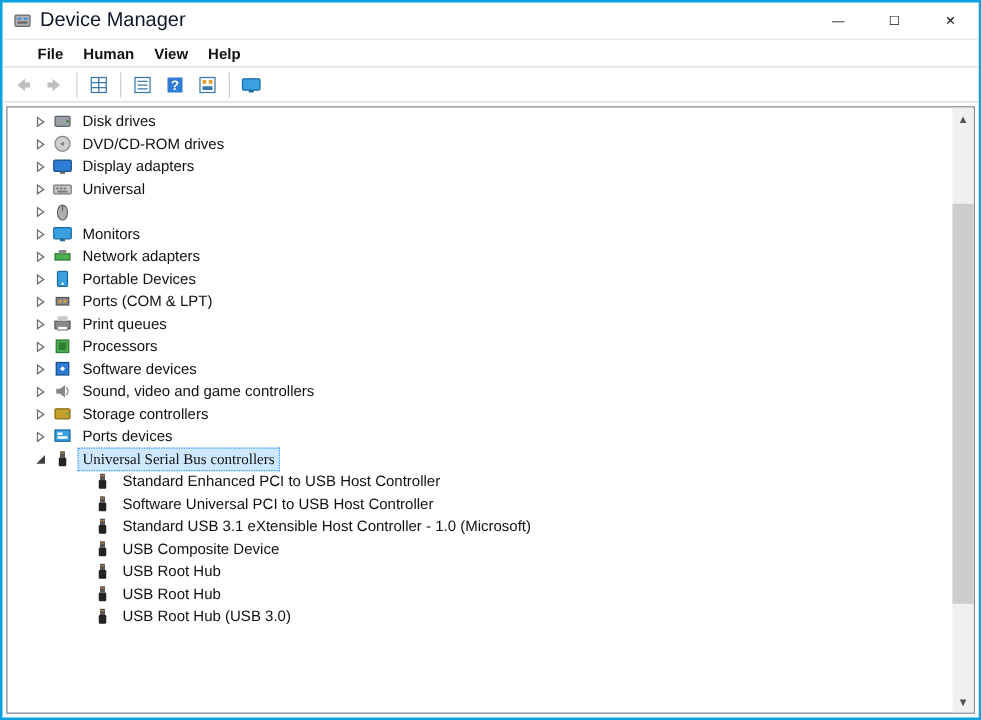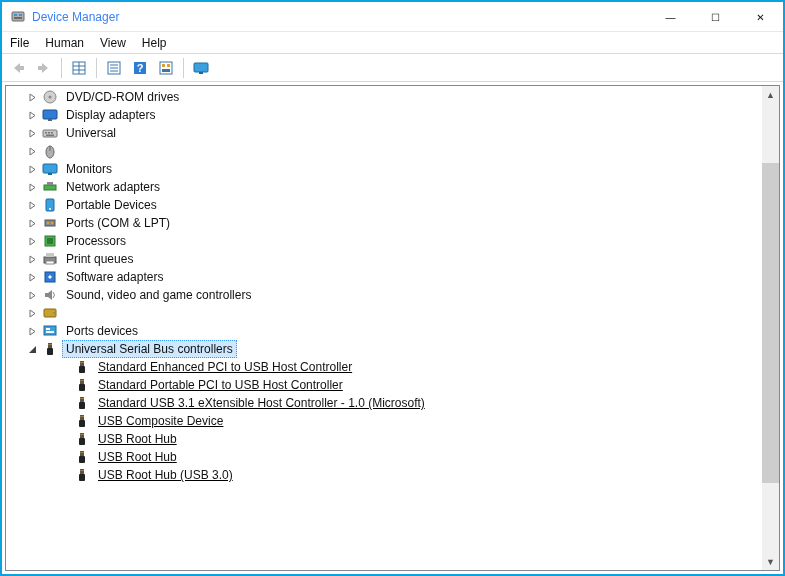--- a/index.html
+++ b/index.html
@@ -1,46 +1,46 @@
 <!DOCTYPE html>
 <html><head>
 <meta charset="utf-8">
 <style>
   * { box-sizing: border-box; }
   html, body { margin:0; padding:0; font-family: "Segoe UI", Tahoma, sans-serif; font-size:12px; background:#fff; }
   .window { width:785px; height:576px; border:2px solid #0aa2e0; background:#fff; position:relative; display:flex; flex-direction:column; }
   .titlebar { height:30px; display:flex; align-items:center; padding:0 0 0 8px; border-bottom:1px solid #e8e8e8; }
   .titlebar .title-icon { width:16px; height:16px; margin-right:6px; }
-  .titlebar .title { flex:1; font-size:12px; color:#3b82f6; }
+  .titlebar .title { flex:1; font-size:16px; color:#0f172a; }
   .winbtns { display:flex; height:100%; }
   .winbtn { width:45px; height:30px; display:flex; align-items:center; justify-content:center; font-family:"Segoe UI Symbol", sans-serif; font-size:10px; color:#111; }
 
-  .menubar { height:22px; display:flex; align-items:center; padding:0 0; border-bottom:1px solid #d9d9d9; }
+  .menubar { height:22px; display:flex; align-items:center; padding:0 20px; border-bottom:1px solid #d9d9d9;font-weight:bold; }
   .menuitem { padding:2px 8px; font-size:12px; color:#111; }
 
   .toolbar { height:28px; display:flex; align-items:center; padding:0 4px; border-bottom:1px solid #d9d9d9; gap:2px; }
   .tb-sep { width:1px; height:20px; background:#d0d0d0; margin:0 3px; }
   .tb-btn { width:24px; height:24px; display:flex; align-items:center; justify-content:center; border:1px solid transparent; }
   .tb-btn.disabled { opacity:.45; }
 
   .client { flex:1; display:flex; border:1px solid #828790; margin:3px; position:relative; overflow:hidden; }
   .tree { flex:1; overflow:auto; padding:2px 0 6px 0; }
   .vscroll { width:17px; background:#f0f0f0; position:relative; }
   .vs-btn { height:17px; display:flex; align-items:center; justify-content:center; color:#555; font-size:9px; }
   .vs-track { position:absolute; top:17px; bottom:17px; left:0; right:0; }
   .vs-thumb { position:absolute; left:0; right:0; background:#cdcdcd; top:60px; height:320px; }
 
   .node { display:flex; align-items:center; height:18px; white-space:nowrap; }
   .expander { width:16px; height:16px; display:flex; align-items:center; justify-content:center; color:#6e6e6e; font-size:9px; margin-left:0; }
   .expander.exp { color:#404040; }
   .node-icon { width:16px; height:16px; margin:0 4px 0 2px; flex:none; }
   .node-label { padding:1px 3px; border:1px solid transparent; font-size:12px; color:#111; }
-  .node.selected .node-label { background:#cde8ff; border:1px dotted #3399ff; }
+  .node.selected .node-label { background:#cde8ff; border:1px dotted #3399ff;font-family:Liberation Serif, serif; }
   .lvl1 { padding-left:18px; }
-  .lvl2 { padding-left:50px;text-decoration:underline; }
+  .lvl2 { padding-left:50px; }
 
   svg { display:block; }
 </style>
 </head>
 <body>
 
 <div class="window">
 
   <div class="titlebar">
     <span class="title-icon">
@@ -121,20 +121,34 @@
   <div class="client">
     <div class="tree" id="tree">
         <div class="node lvl1">
           <span class="expander">
             <svg width="9" height="9">
               <path d="M2 1 L7 4.5 L2 8 Z" fill="none" stroke="#6e6e6e"></path>
             </svg>
           </span>
           <span class="node-icon">
             <svg viewBox="0 0 16 16" width="16" height="16">
+              <rect x="2" y="4" width="12" height="8" rx="1" fill="#9aa0a6" stroke="#5f6368"></rect>
+              <circle cx="12" cy="8" r="1" fill="#2e7d32"></circle>
+            </svg>
+          </span>
+          <span class="node-label">Disk drives</span>
+        </div>
+        <div class="node lvl1">
+          <span class="expander">
+            <svg width="9" height="9">
+              <path d="M2 1 L7 4.5 L2 8 Z" fill="none" stroke="#6e6e6e"></path>
+            </svg>
+          </span>
+          <span class="node-icon">
+            <svg viewBox="0 0 16 16" width="16" height="16">
               <circle cx="8" cy="8" r="6" fill="#d0d0d0" stroke="#888"></circle>
               <circle cx="8" cy="8" r="1.5" fill="#888"></circle>
             </svg>
           </span>
           <span class="node-label">DVD/CD-ROM drives</span>
         </div>
         <div class="node lvl1">
           <span class="expander">
             <svg width="9" height="9">
               <path d="M2 1 L7 4.5 L2 8 Z" fill="none" stroke="#6e6e6e"></path>
@@ -236,54 +250,54 @@
           <span class="node-label">Ports (COM &amp; LPT)</span>
         </div>
         <div class="node lvl1">
           <span class="expander">
             <svg width="9" height="9">
               <path d="M2 1 L7 4.5 L2 8 Z" fill="none" stroke="#6e6e6e"></path>
             </svg>
           </span>
           <span class="node-icon">
             <svg viewBox="0 0 16 16" width="16" height="16">
-              <rect x="3" y="3" width="10" height="10" fill="#4caf50" stroke="#2e7d32"></rect>
-              <rect x="5" y="5" width="6" height="6" fill="#2e7d32"></rect>
-            </svg>
-          </span>
-          <span class="node-label">Processors</span>
-        </div>
-        <div class="node lvl1">
-          <span class="expander">
-            <svg width="9" height="9">
-              <path d="M2 1 L7 4.5 L2 8 Z" fill="none" stroke="#6e6e6e"></path>
-            </svg>
-          </span>
-          <span class="node-icon">
-            <svg viewBox="0 0 16 16" width="16" height="16">
               <rect x="2" y="6" width="12" height="6" fill="#888" stroke="#555"></rect>
               <rect x="4" y="2" width="8" height="4" fill="#c8c8c8"></rect>
               <rect x="4" y="10" width="8" height="3" fill="#fff" stroke="#888"></rect>
             </svg>
           </span>
           <span class="node-label">Print queues</span>
         </div>
         <div class="node lvl1">
           <span class="expander">
             <svg width="9" height="9">
               <path d="M2 1 L7 4.5 L2 8 Z" fill="none" stroke="#6e6e6e"></path>
             </svg>
           </span>
           <span class="node-icon">
             <svg viewBox="0 0 16 16" width="16" height="16">
+              <rect x="3" y="3" width="10" height="10" fill="#4caf50" stroke="#2e7d32"></rect>
+              <rect x="5" y="5" width="6" height="6" fill="#2e7d32"></rect>
+            </svg>
+          </span>
+          <span class="node-label">Processors</span>
+        </div>
+        <div class="node lvl1">
+          <span class="expander">
+            <svg width="9" height="9">
+              <path d="M2 1 L7 4.5 L2 8 Z" fill="none" stroke="#6e6e6e"></path>
+            </svg>
+          </span>
+          <span class="node-icon">
+            <svg viewBox="0 0 16 16" width="16" height="16">
               <rect x="3" y="3" width="10" height="10" fill="#2e7cd6" stroke="#1a4e8a"></rect>
               <path d="M6 8 L8 6 L10 8 L8 10 Z" fill="#fff"></path>
             </svg>
           </span>
-          <span class="node-label">Software adapters</span>
+          <span class="node-label">Software devices</span>
         </div>
         <div class="node lvl1">
           <span class="expander">
             <svg width="9" height="9">
               <path d="M2 1 L7 4.5 L2 8 Z" fill="none" stroke="#6e6e6e"></path>
             </svg>
           </span>
           <span class="node-icon">
             <svg viewBox="0 0 16 16" width="16" height="16">
               <path d="M3 6 L6 6 L10 3 L10 13 L6 10 L3 10 Z" fill="#888"></path>
@@ -297,20 +311,21 @@
             <svg width="9" height="9">
               <path d="M2 1 L7 4.5 L2 8 Z" fill="none" stroke="#6e6e6e"></path>
             </svg>
           </span>
           <span class="node-icon">
             <svg viewBox="0 0 16 16" width="16" height="16">
               <rect x="2" y="4" width="12" height="8" rx="1" fill="#c8a030" stroke="#8a6a10"></rect>
               <circle cx="12" cy="8" r="1" fill="#4caf50"></circle>
             </svg>
           </span>
+          <span class="node-label">Storage controllers</span>
         </div>
         <div class="node lvl1">
           <span class="expander">
             <svg width="9" height="9">
               <path d="M2 1 L7 4.5 L2 8 Z" fill="none" stroke="#6e6e6e"></path>
             </svg>
           </span>
           <span class="node-icon">
             <svg viewBox="0 0 16 16" width="16" height="16">
               <rect x="2" y="3" width="12" height="9" fill="#3aa0e0" stroke="#1a6aa0"></rect>
@@ -351,21 +366,21 @@
         <div class="node lvl2">
           <span class="expander"></span>
           <span class="node-icon">
             <svg viewBox="0 0 16 16" width="16" height="16">
               <rect x="6" y="2" width="4" height="5" fill="#555"></rect>
               <rect x="5" y="7" width="6" height="7" rx="1" fill="#222"></rect>
               <rect x="6.5" y="3" width="1" height="1" fill="#e0a030"></rect>
               <rect x="8.5" y="3" width="1" height="1" fill="#e0a030"></rect>
             </svg>
           </span>
-          <span class="node-label">Standard Portable PCI to USB Host Controller</span>
+          <span class="node-label">Software Universal PCI to USB Host Controller</span>
         </div>
         <div class="node lvl2">
           <span class="expander"></span>
           <span class="node-icon">
             <svg viewBox="0 0 16 16" width="16" height="16">
               <rect x="6" y="2" width="4" height="5" fill="#555"></rect>
               <rect x="5" y="7" width="6" height="7" rx="1" fill="#222"></rect>
               <rect x="6.5" y="3" width="1" height="1" fill="#e0a030"></rect>
               <rect x="8.5" y="3" width="1" height="1" fill="#e0a030"></rect>
             </svg>

